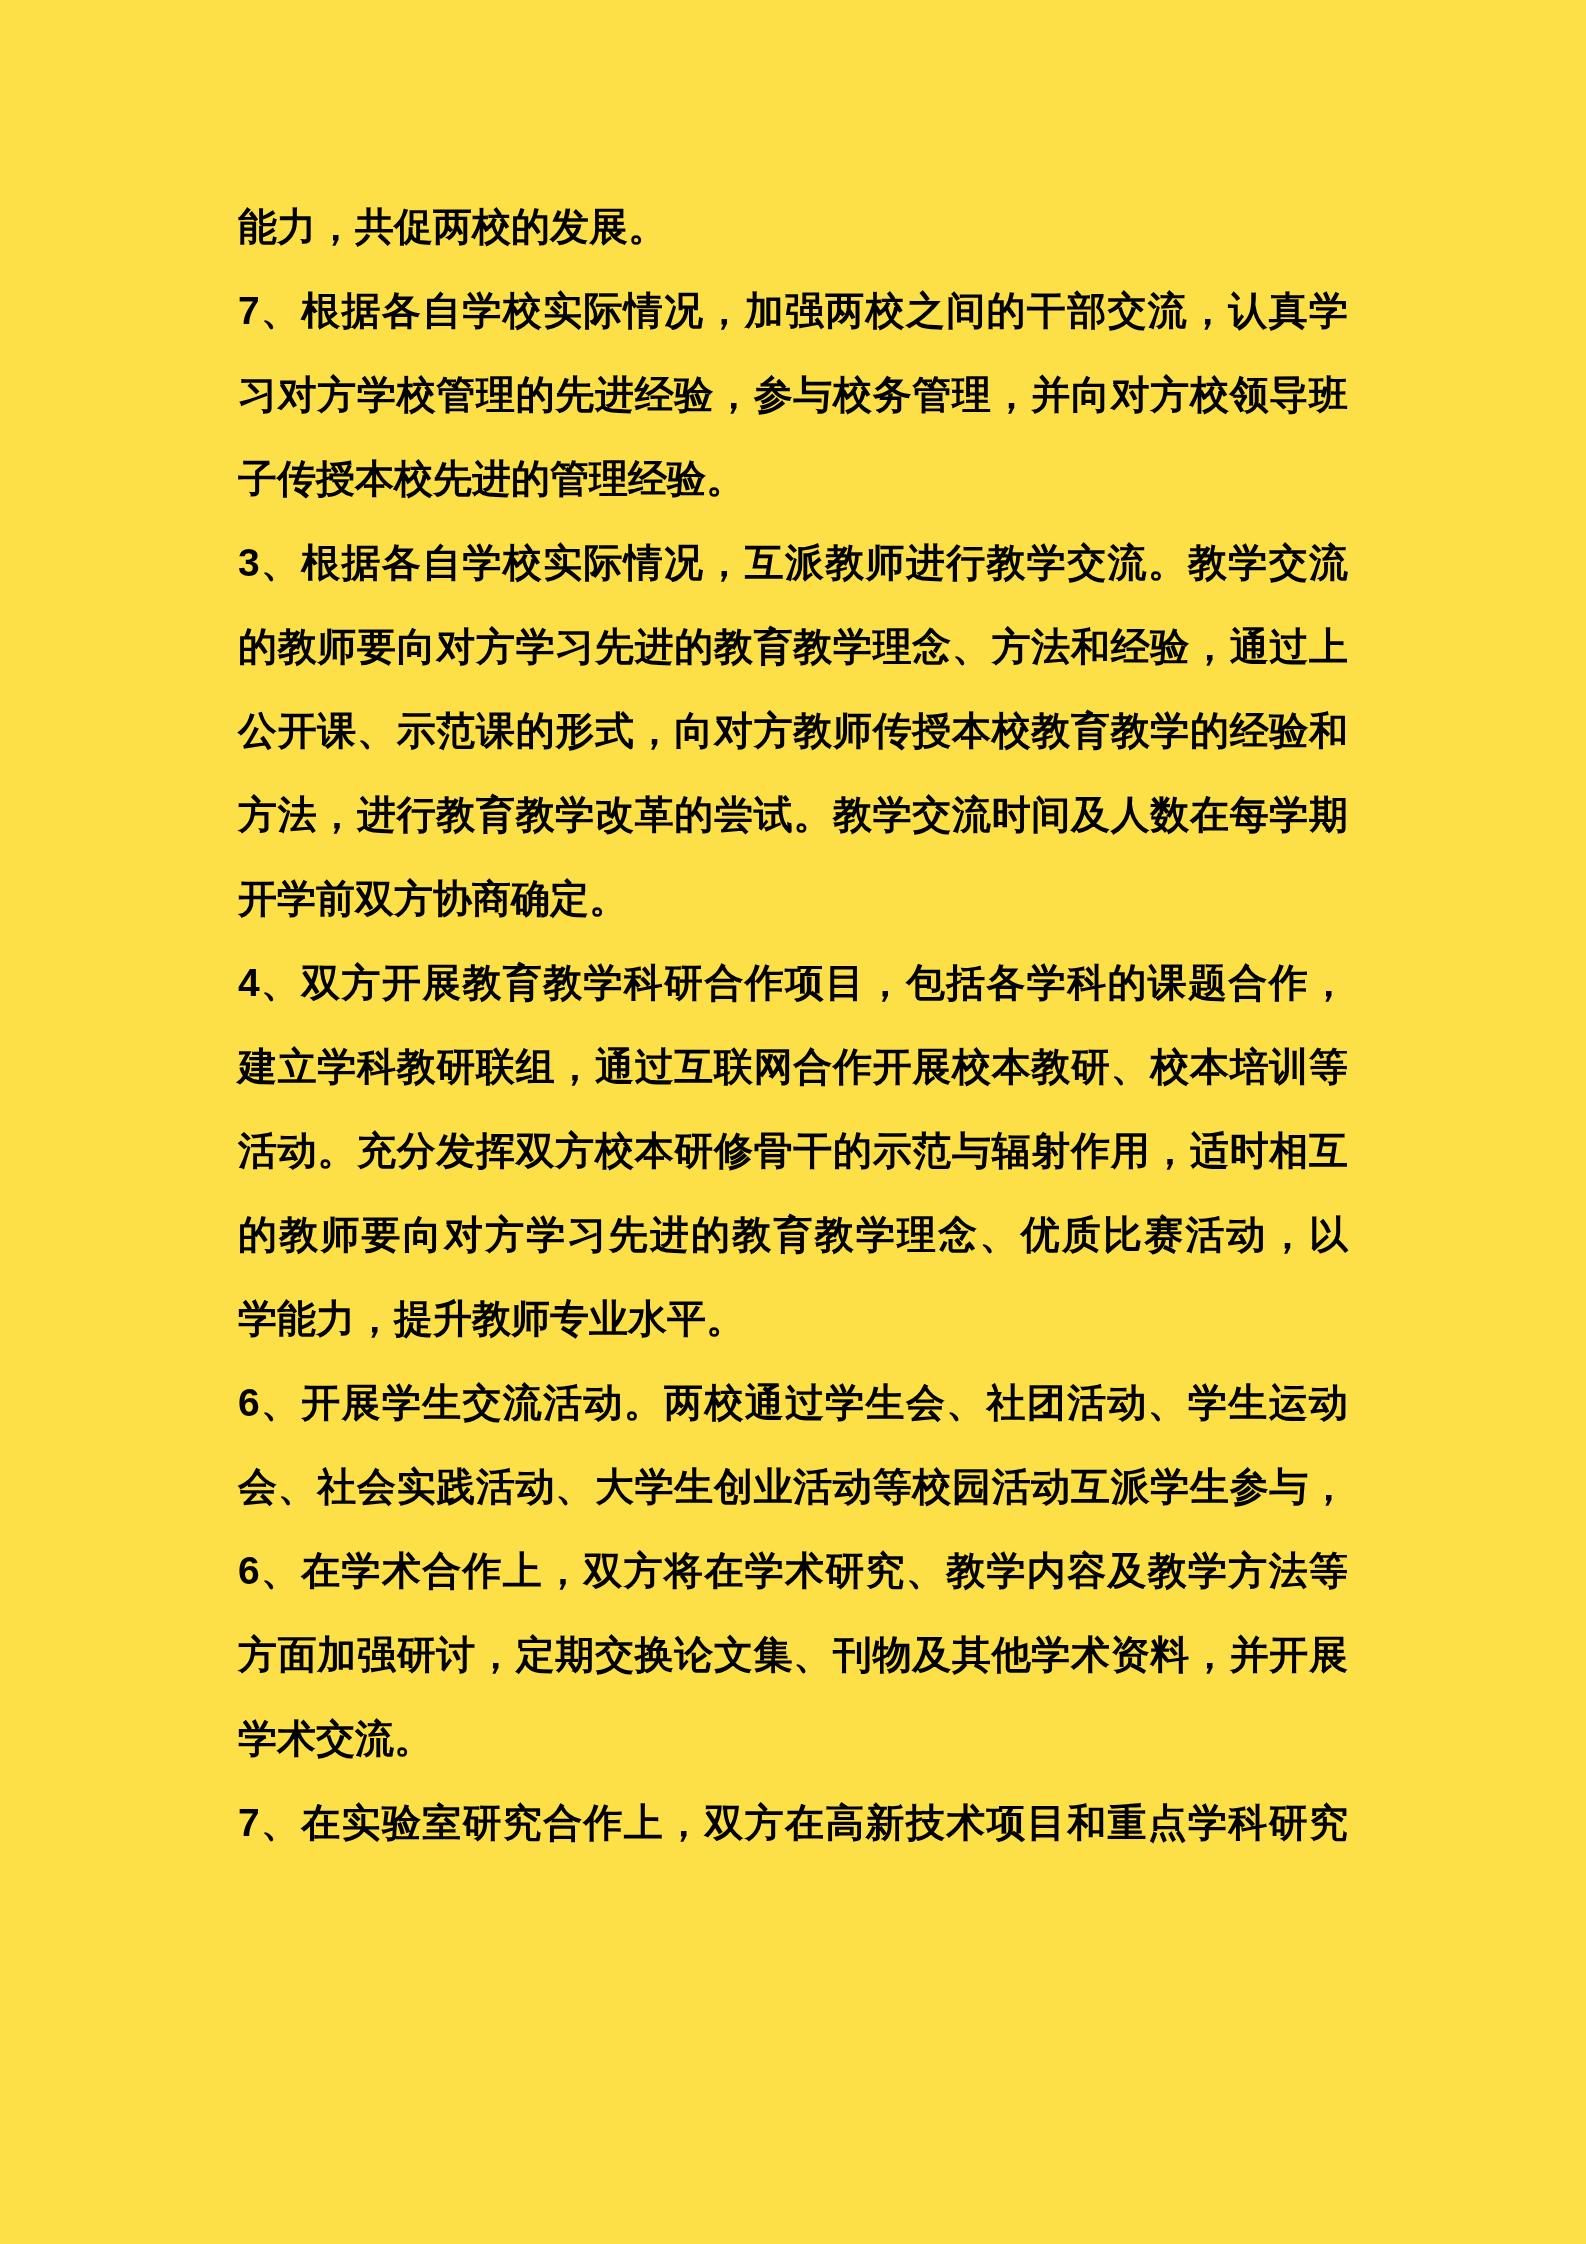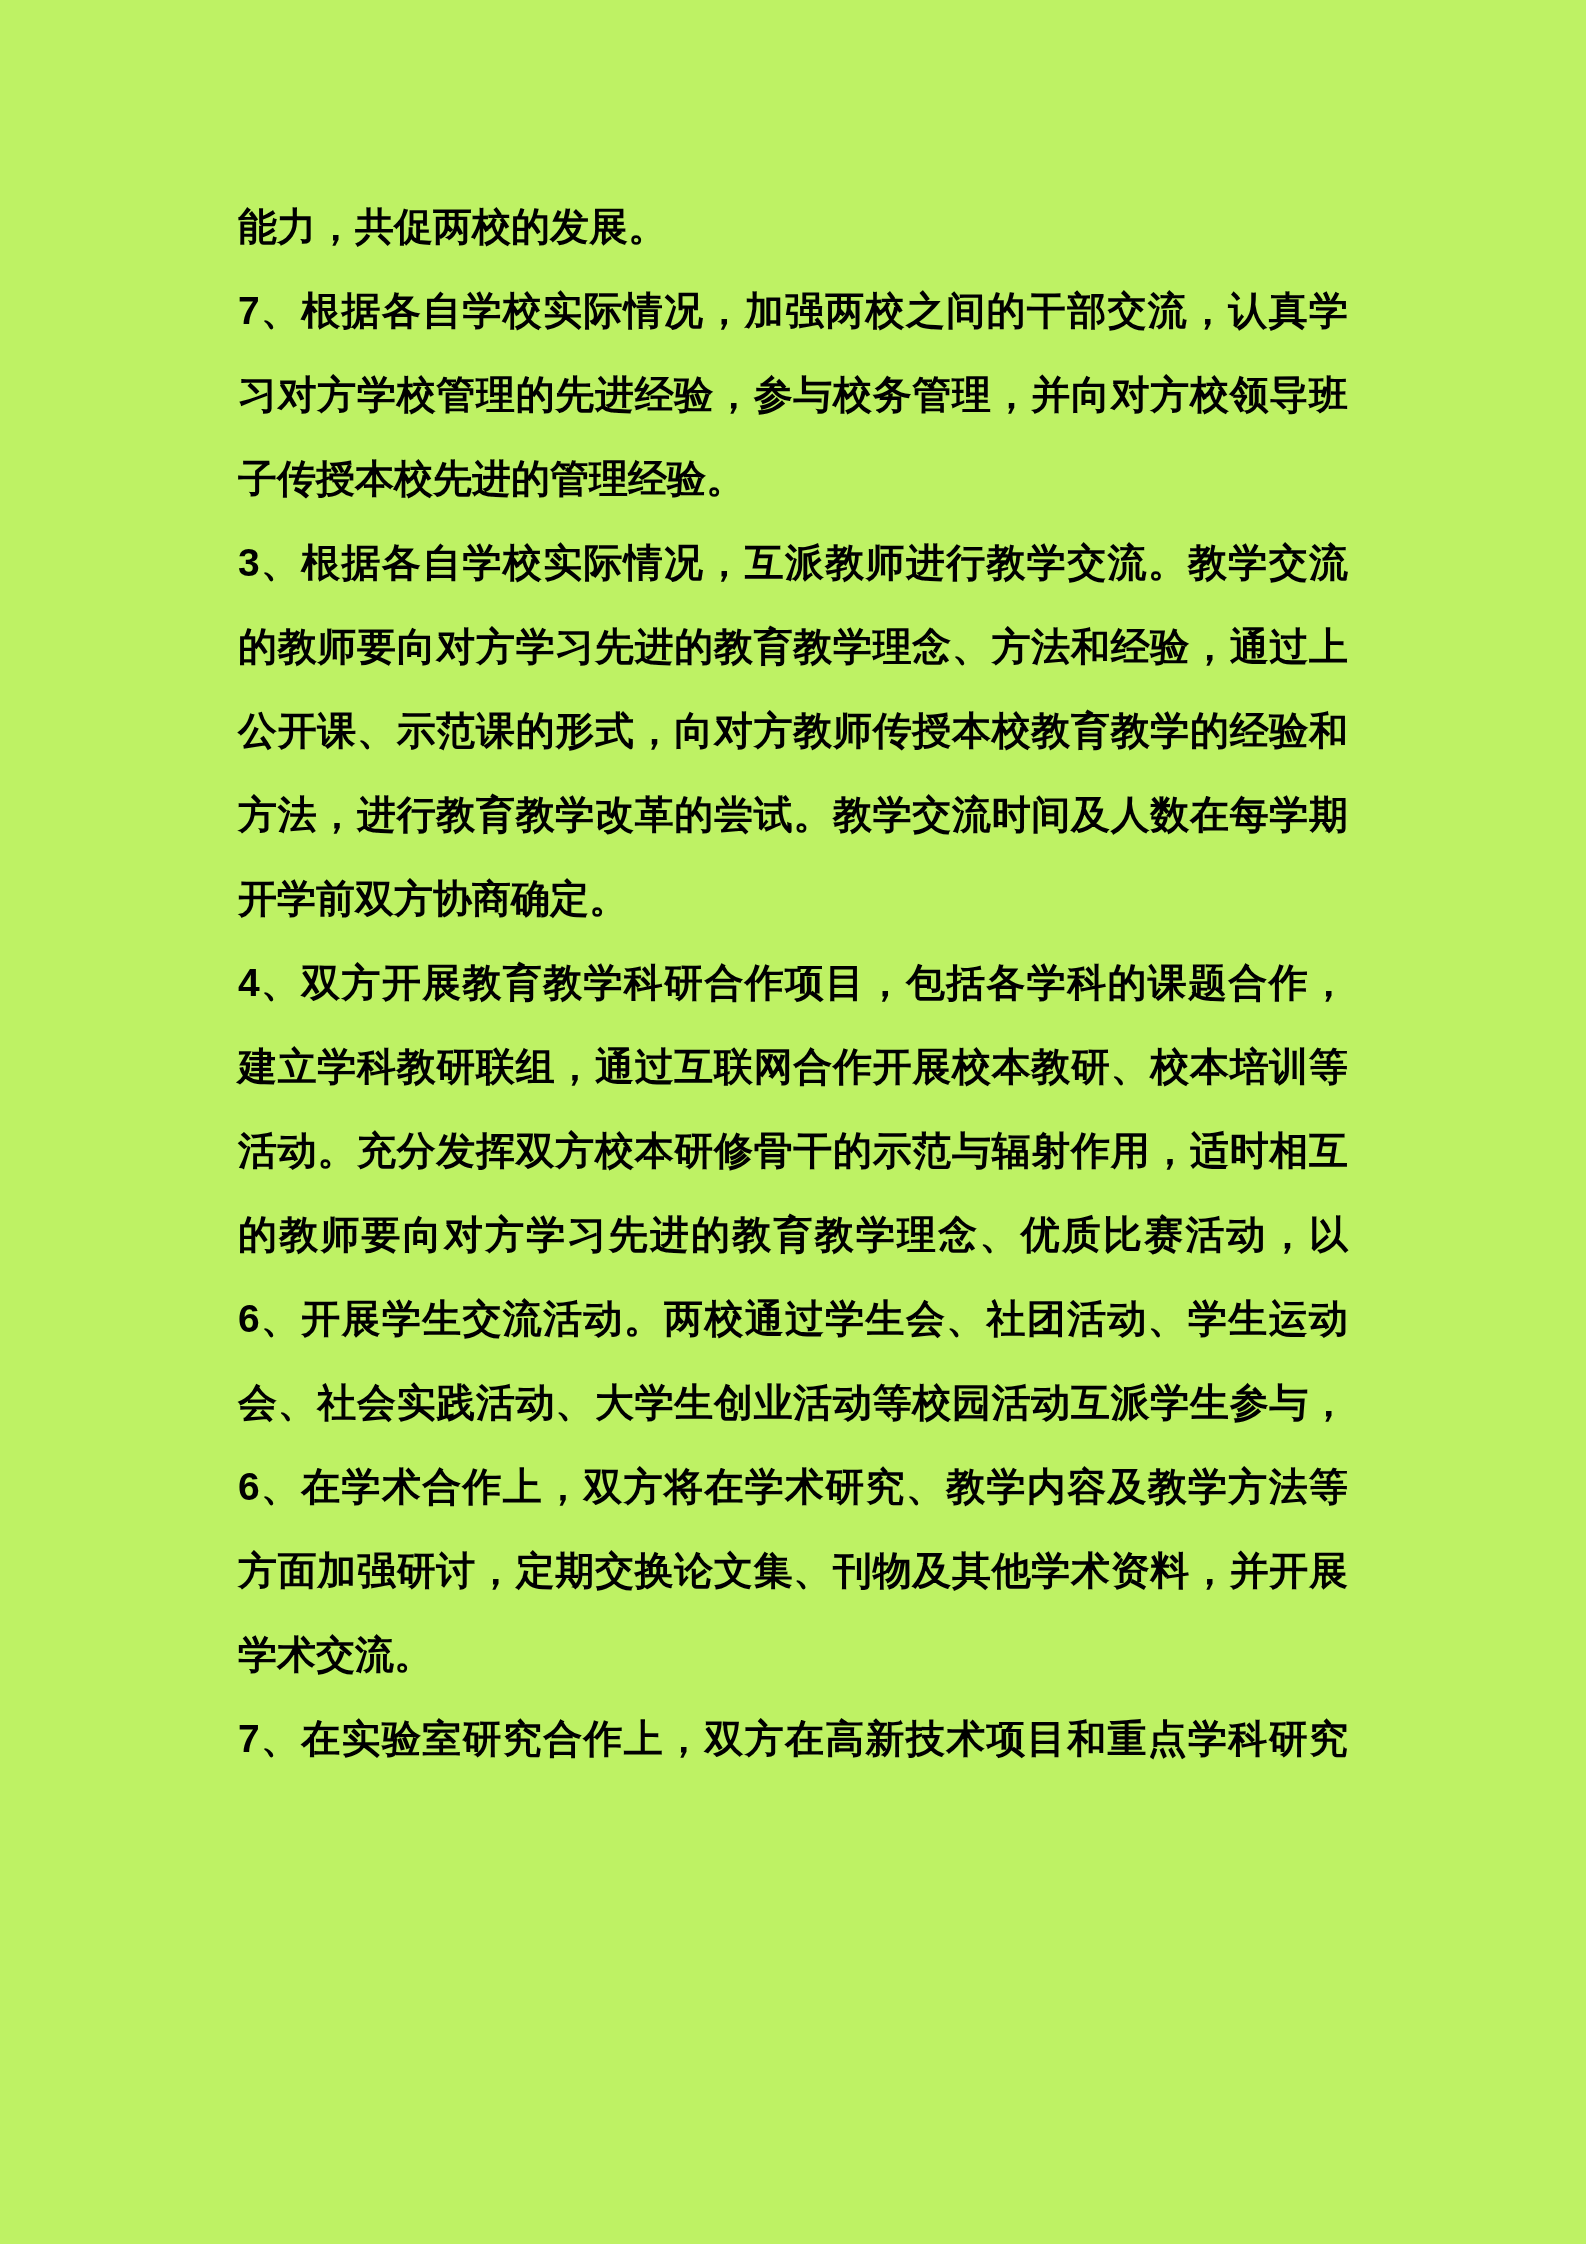--- a/index.html
+++ b/index.html
@@ -4,21 +4,21 @@
 <style>
   html, body {
     margin: 0;
     padding: 0;
     background: #ffffff;
   }
   .page {
     position: relative;
     width: 1586px;
     height: 2244px;
-    background: #bef264;
+    background: #fde047;
     overflow: hidden;
     font-family: "Liberation Sans", sans-serif;
   }
   .textblock {
     position: absolute;
     left: 238px;
     top: 185px;
     width: 1110px;
     color: #000000;
     font-size: 39px;
@@ -47,20 +47,21 @@
     <div class="line">子传授本校先进的管理经验。</div>
     <div class="line fill">3、根据各自学校实际情况，互派教师进行教学交流。教学交流</div>
     <div class="line fill">的教师要向对方学习先进的教育教学理念、方法和经验，通过上</div>
     <div class="line fill">公开课、示范课的形式，向对方教师传授本校教育教学的经验和</div>
     <div class="line fill">方法，进行教育教学改革的尝试。教学交流时间及人数在每学期</div>
     <div class="line">开学前双方协商确定。</div>
     <div class="line fill">4、双方开展教育教学科研合作项目，包括各学科的课题合作，</div>
     <div class="line fill">建立学科教研联组，通过互联网合作开展校本教研、校本培训等</div>
     <div class="line fill">活动。充分发挥双方校本研修骨干的示范与辐射作用，适时相互</div>
     <div class="line fill">的教师要向对方学习先进的教育教学理念、优质比赛活动，以</div>
+    <div class="line">学能力，提升教师专业水平。</div>
     <div class="line fill">6、开展学生交流活动。两校通过学生会、社团活动、学生运动</div>
     <div class="line fill">会、社会实践活动、大学生创业活动等校园活动互派学生参与，</div>
     <div class="line fill">6、在学术合作上，双方将在学术研究、教学内容及教学方法等</div>
     <div class="line fill">方面加强研讨，定期交换论文集、刊物及其他学术资料，并开展</div>
     <div class="line">学术交流。</div>
     <div class="line fill">7、在实验室研究合作上，双方在高新技术项目和重点学科研究</div>
   </div>
 </div>
 
 </body></html>

